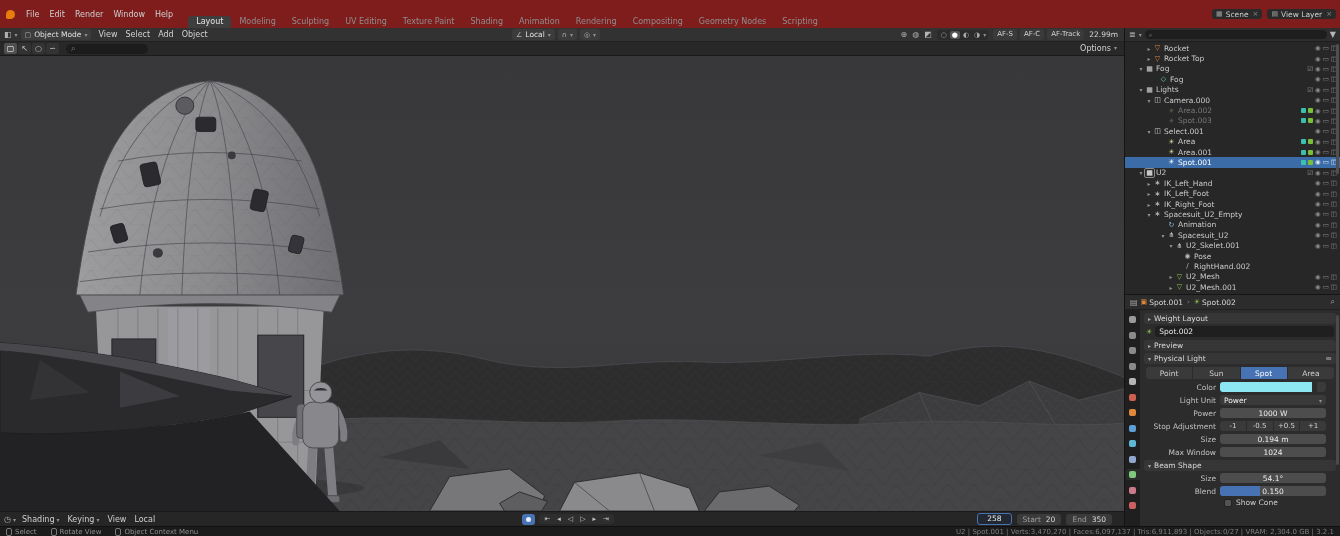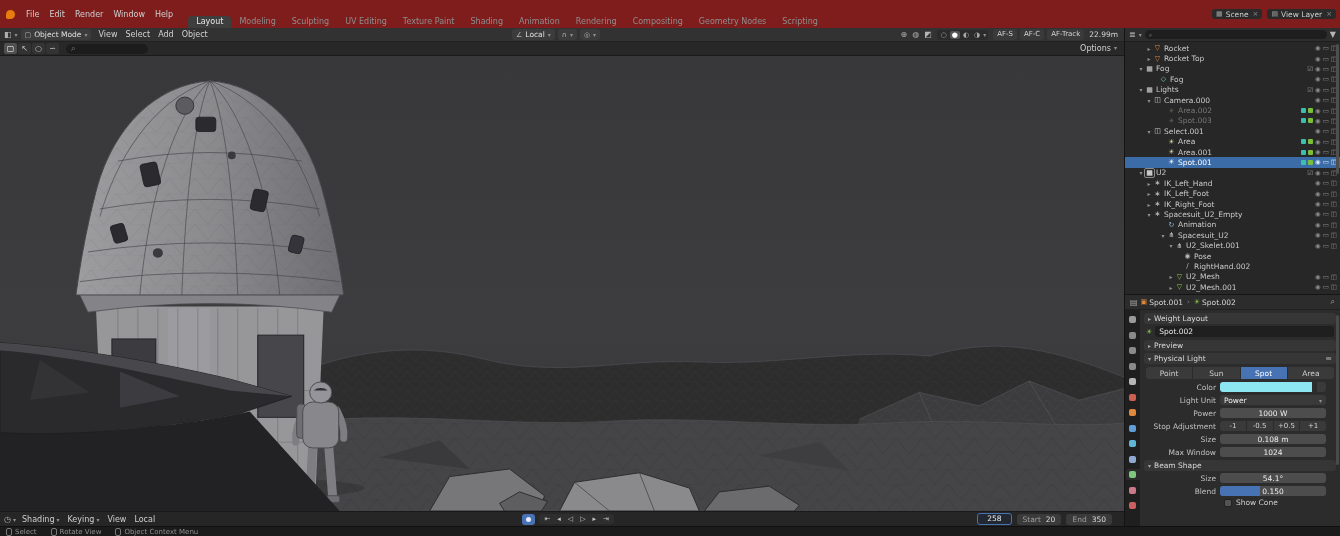--- a/index.html
+++ b/index.html
@@ -877,21 +877,21 @@
               <span class="stops">
 
               <span class="stopbtn">-1</span>
                   <span class="stopbtn">-0.5</span>
                   <span class="stopbtn">+0.5</span>
                   <span class="stopbtn">+1</span>
                 </span>
             </div>
             <div class="prow">
               <span class="plabel">Size</span>
-              <span class="pfield">0.108 m</span>
+              <span class="pfield">0.194 m</span>
             </div>
             <div class="prow">
               <span class="plabel">Max Window</span>
               <span class="pfield">1024</span>
             </div>
             <div class="psec">
               <span class="caret">▾</span>
               <span>Beam Shape</span>
             </div>
             <div class="prow">
@@ -928,14 +928,15 @@
           <span class="mico2"></span>
           <span>Rotate View</span>
         </span>
 
         <span class="hint">
           <span class="mico2"></span>
           <span>Object Context Menu</span>
         </span>
       </div>
     <span class="spacer"></span>
+    <span class="stats">U2 | Spot.001 | Verts:3,470,270 | Faces:6,097,137 | Tris:6,911,893 | Objects:0/27 | VRAM: 2,304.0 GB | 3.2.1</span>
   </div>
 </div>
 
 </body></html>

